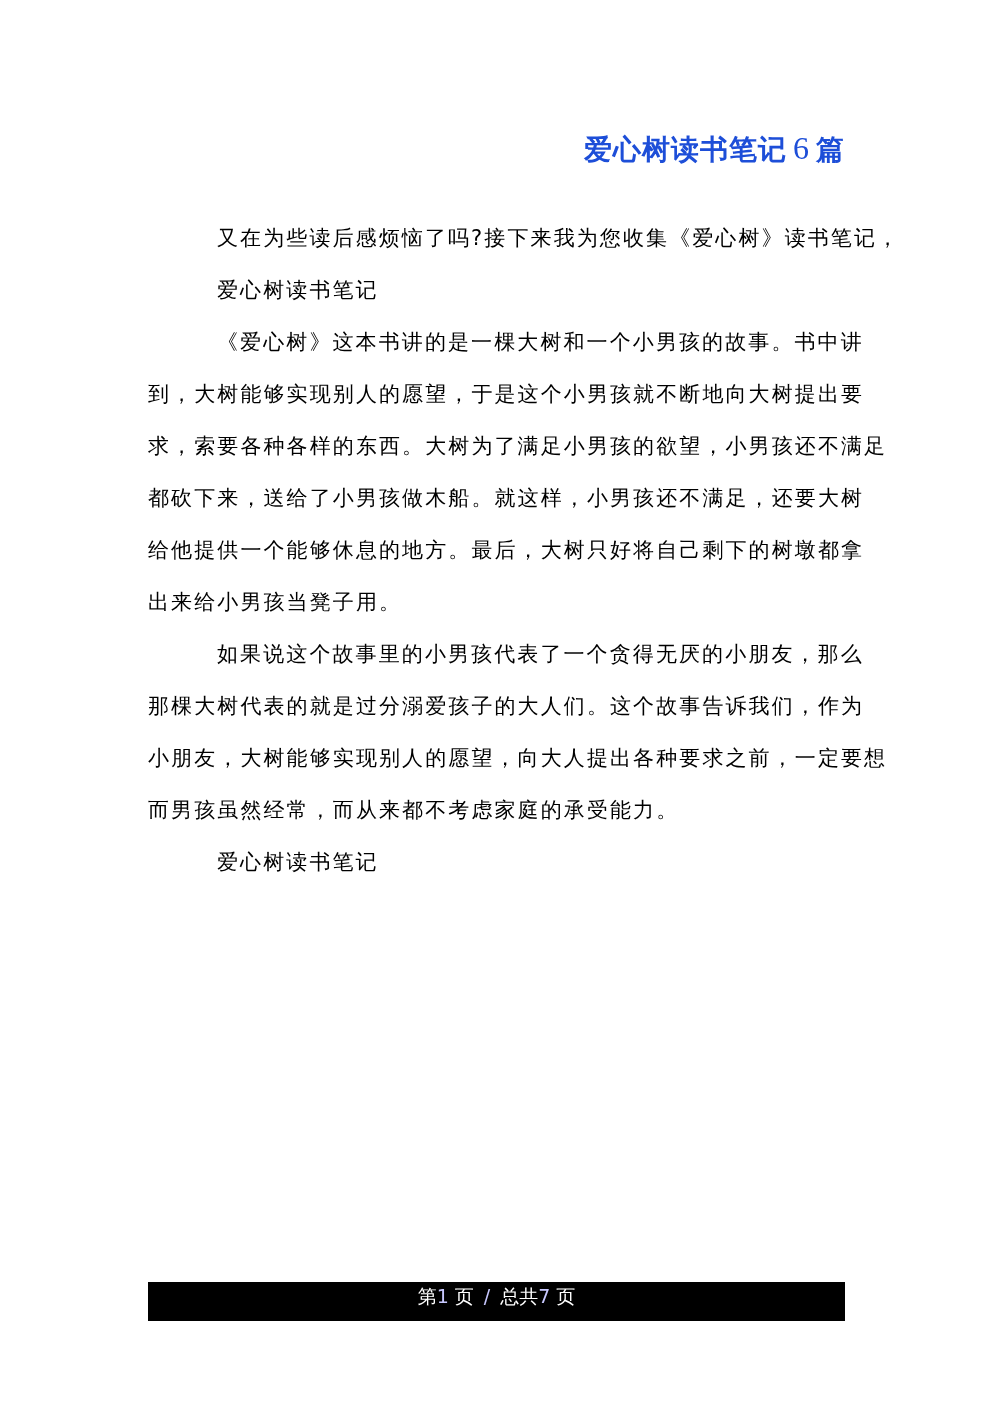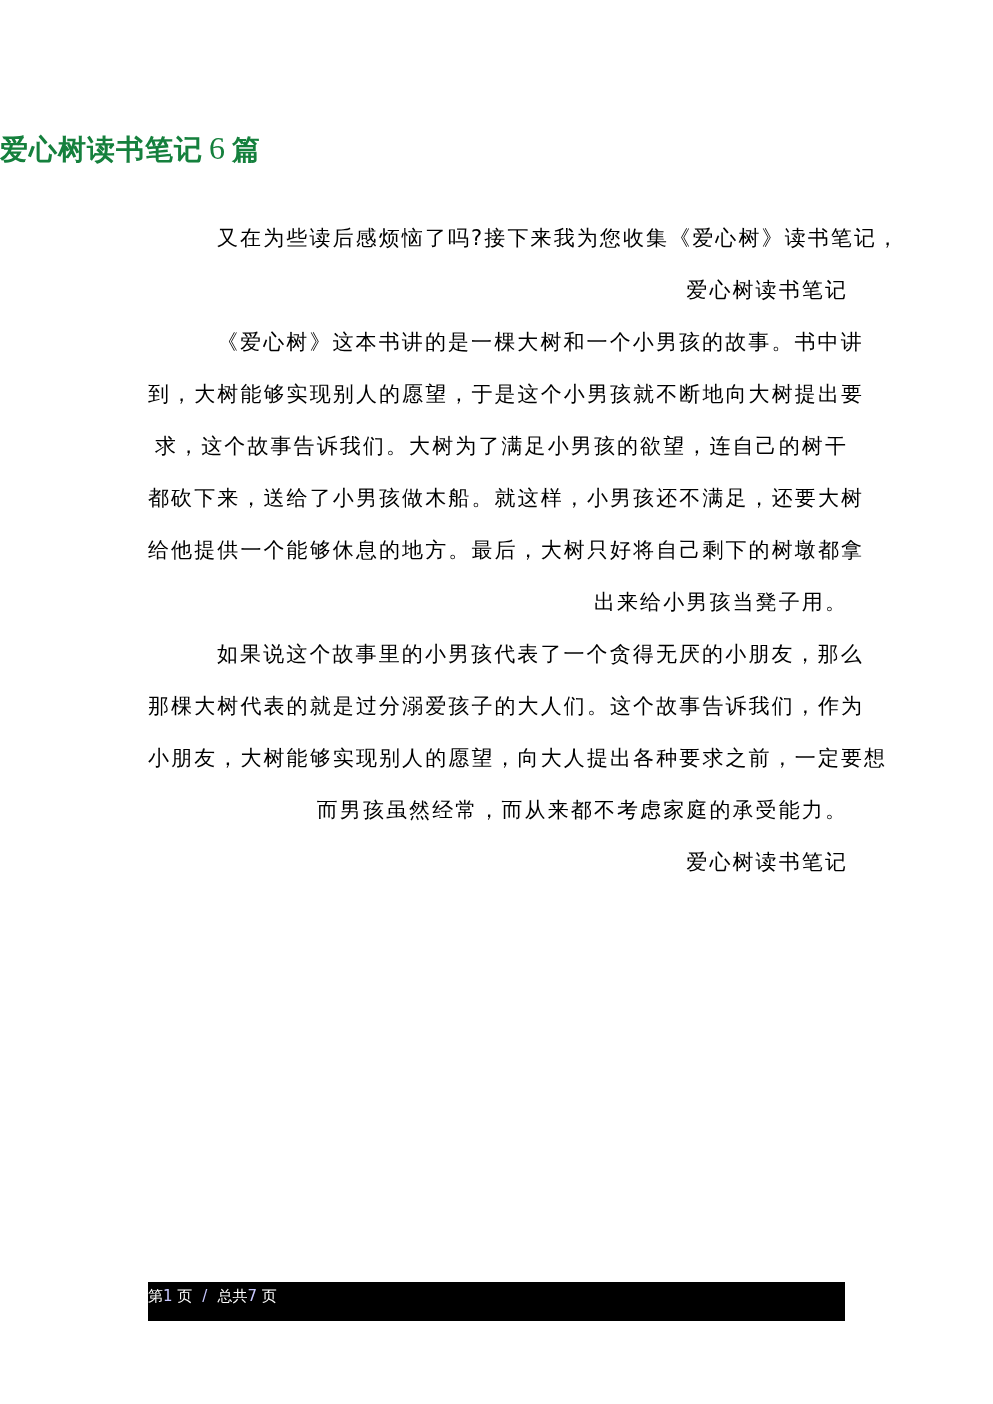--- a/index.html
+++ b/index.html
@@ -22,40 +22,39 @@
       width: 993px;
       height: 1404px;
       background: #ffffff;
     }
     .title {
       position: absolute;
       left: 0;
       width: 845px;
       top: 126px;
       height: 44px;
-      text-align: left;
+      text-align: right;
       font-family: "DejaVu Sans", "Liberation Sans", sans-serif;
       font-weight: bold;
       font-size: 28px;
       line-height: 44px;
-      color: #15803d;
+      color: #1d4ed8;
       letter-spacing: 1px;
     }
     .title .num {
       font-family: "Liberation Serif", "DejaVu Serif", serif;
       font-weight: normal;
       font-size: 32px;
       margin: 0 6px;
     }
     .body {
       position: absolute;
       left: 148px;
       top: 212px;
       width: 700px;
-      text-align: right;
     }
     .line {
       height: 52px;
       line-height: 52px;
       font-size: 21px;
       white-space: nowrap;
       letter-spacing: 2.1px;
       font-family: "DejaVu Sans", "Liberation Sans", sans-serif;
     }
     .line.indent {
@@ -69,22 +68,23 @@
       height: 39px;
       background: #000000;
     }
     .footer-text {
       position: absolute;
       left: 0;
       width: 697px;
       top: 0;
       height: 28px;
       line-height: 28px;
+      text-align: center;
       font-family: "DejaVu Sans", "Liberation Sans", sans-serif;
-      font-size: 15px;
+      font-size: 19px;
       color: #ffffff;
     }
     .footer-text .accent {
       color: #c8c8ff;
     }
     .footer-text .sep {
       color: #c8c8ff;
       margin: 0 10px;
     }
   </style>
@@ -103,21 +103,21 @@
       <div class="line indent">又在为些读后感烦恼了吗?接下来我为您收集《爱心树》读书笔记，</div>
     </div>
 
     <div>
       <div class="line indent">爱心树读书笔记</div>
     </div>
 
     <div>
       <div class="line indent">《爱心树》这本书讲的是一棵大树和一个小男孩的故事。书中讲</div>
       <div class="line">到，大树能够实现别人的愿望，于是这个小男孩就不断地向大树提出要</div>
-      <div class="line">求，这个故事告诉我们。大树为了满足小男孩的欲望，连自己的树干</div>
+      <div class="line">求，索要各种各样的东西。大树为了满足小男孩的欲望，小男孩还不满足</div>
       <div class="line">都砍下来，送给了小男孩做木船。就这样，小男孩还不满足，还要大树</div>
       <div class="line">给他提供一个能够休息的地方。最后，大树只好将自己剩下的树墩都拿</div>
       <div class="line">出来给小男孩当凳子用。</div>
     </div>
 
     <div>
       <div class="line indent">如果说这个故事里的小男孩代表了一个贪得无厌的小朋友，那么</div>
       <div class="line">那棵大树代表的就是过分溺爱孩子的大人们。这个故事告诉我们，作为</div>
       <div class="line">小朋友，大树能够实现别人的愿望，向大人提出各种要求之前，一定要想</div>
       <div class="line">而男孩虽然经常，而从来都不考虑家庭的承受能力。</div>

